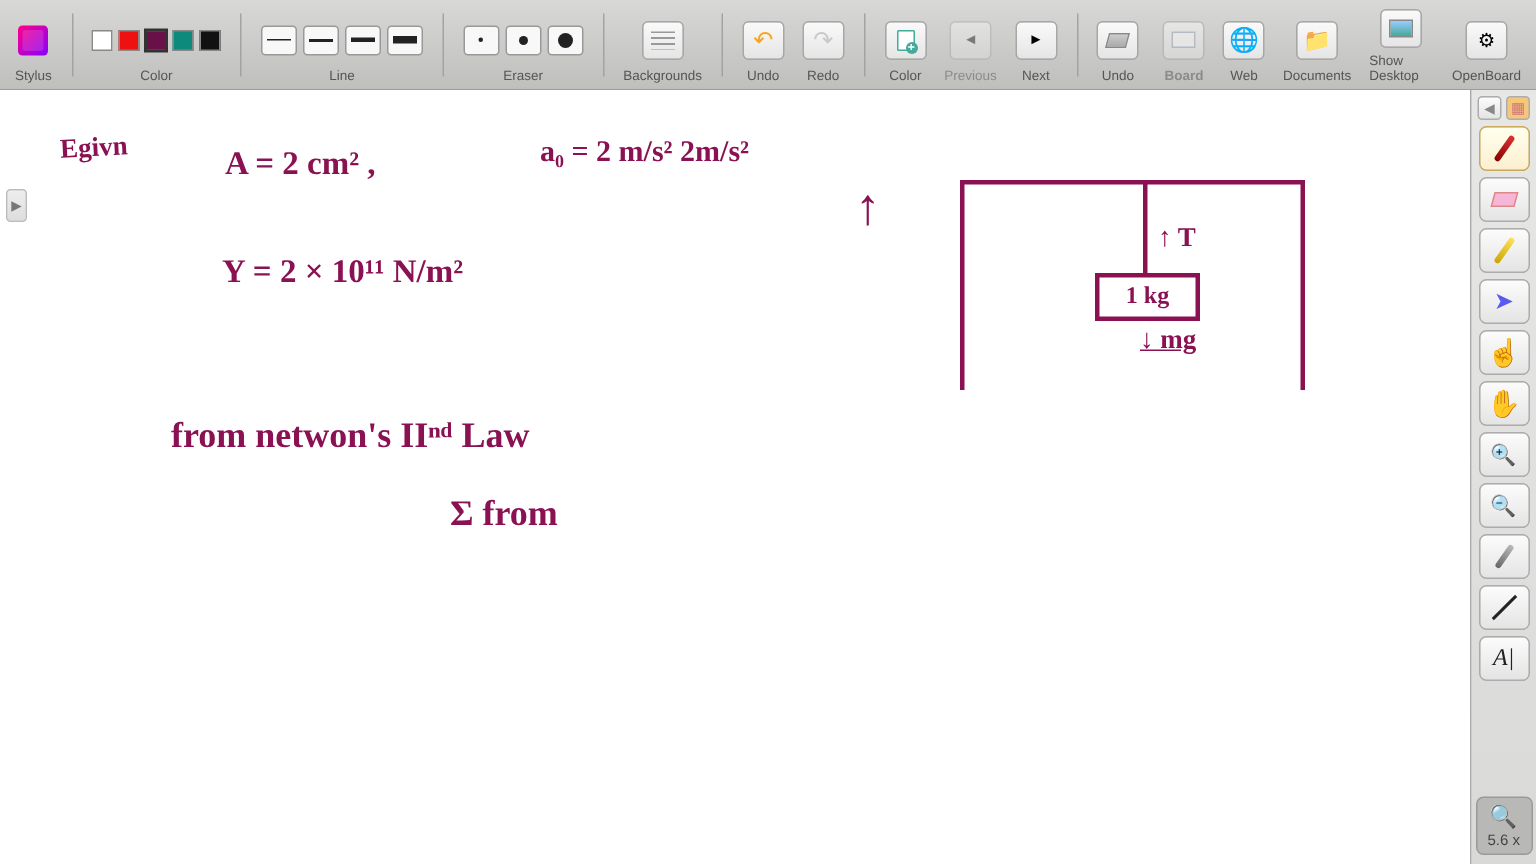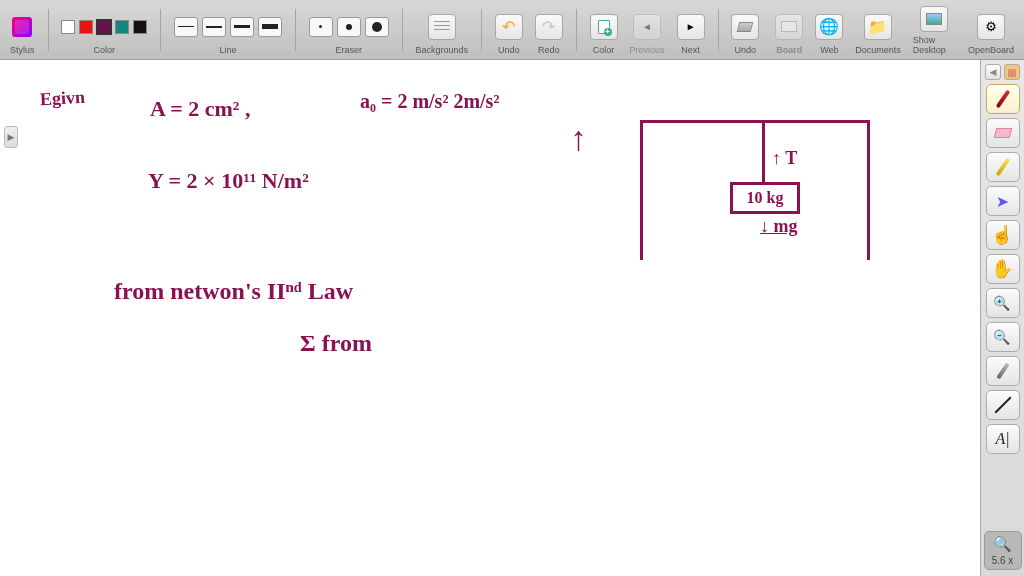--- a/index.html
+++ b/index.html
@@ -287,21 +287,21 @@
   <span class="ink" style="top:108px;left:148px;font-size:22px;">Y =   2 × 10¹¹  N/m²</span>
   <span class="ink" style="top:218px;left:80px;font-size:24px;margin-left:34px;">from  netwon's  IIⁿᵈ  Law</span>
   <span class="ink" style="top:270px;left:300px;font-size:24px;">Σ  from</span>
 
   <div class="diagram" style="top:60px;left:640px;width:230px;height:140px;border-bottom:none;"></div>
 
   <div style="position:absolute;top:62px;left:762px;width:3px;height:60px;background:#8a1252;"></div>
   <span class="ink" style="top:88px;left:772px;font-size:18px;">↑ T</span>
 
   <div style="position:absolute;top:122px;left:730px;width:70px;height:32px;border:3px solid #8a1252;display:flex;align-items:center;justify-content:center;">
-    <span class="ink" style="position:static;font-size:16px;">10 kg</span>
+    <span class="ink" style="position:static;font-size:16px;">1 kg</span>
   </div>
   <span class="ink" style="top:156px;left:760px;font-size:18px;text-decoration:underline;">↓  mg</span>
 </div>
 
 <div class="side">
   <div class="row1">
     <div class="sidebtn sm" style="color:#888;font-size:9px;">◀</div>
     <div class="sidebtn sm" style="background:#f6c77a;color:#c77;">▦</div>
   </div>
   <div class="sidebtn active">

